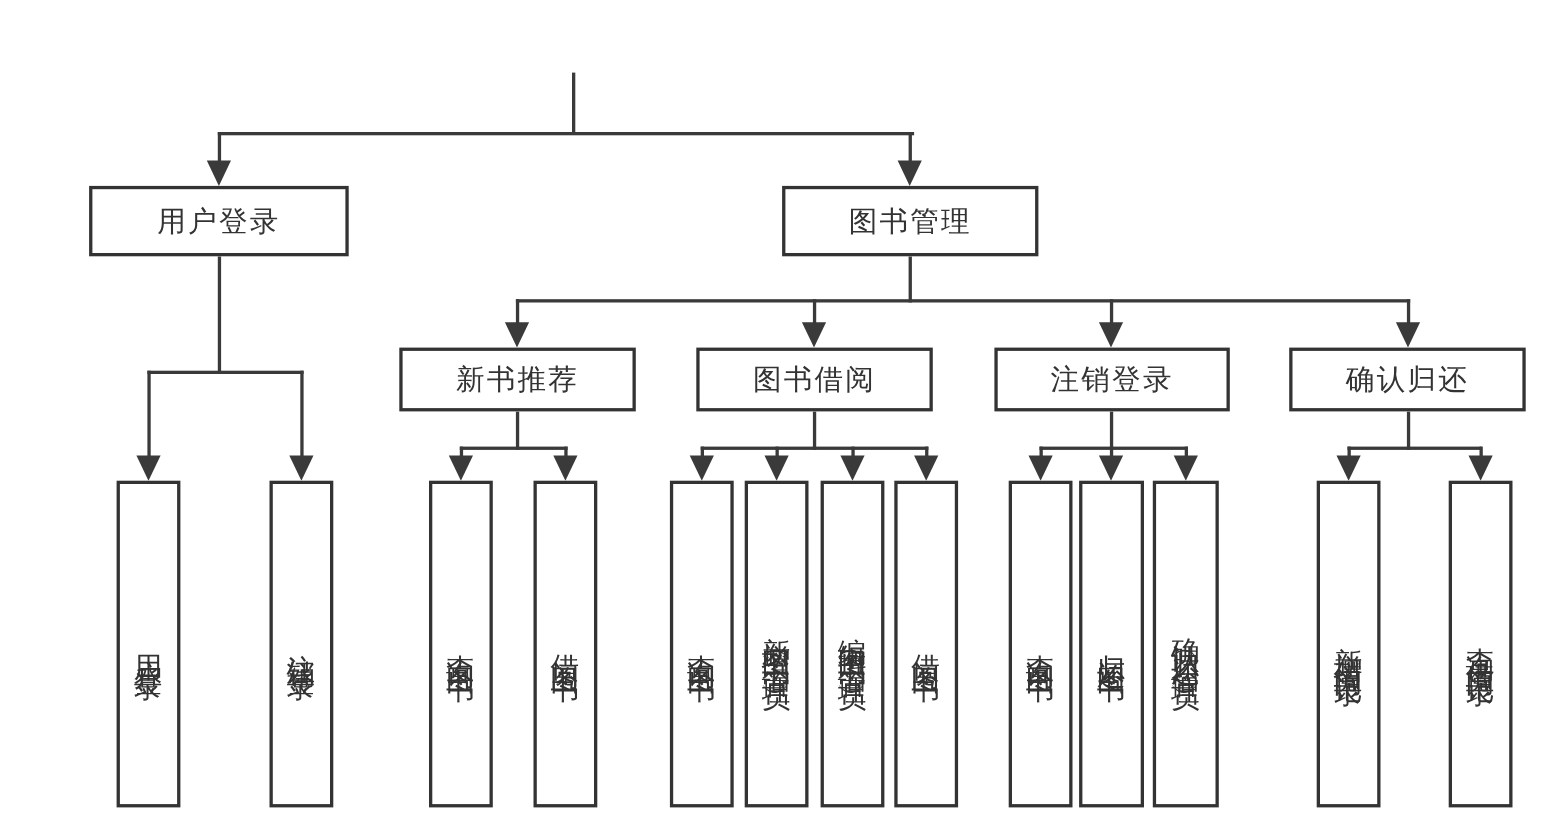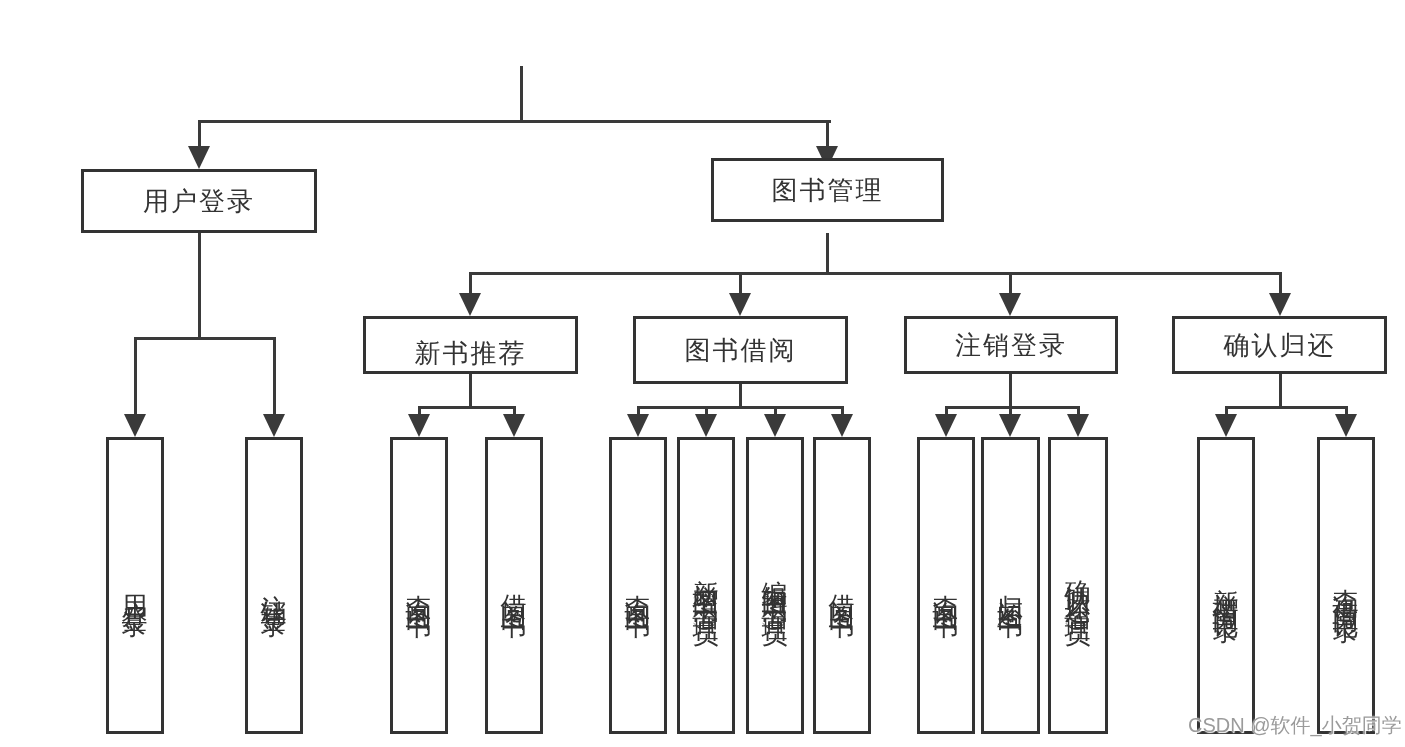--- a/index.html
+++ b/index.html
@@ -93,28 +93,28 @@
   <div class="hl" style="left:1225px;top:406px;width:122px;"></div>
   <div class="vl" style="left:1225px;top:406px;height:12px;"></div>
   <div class="arr" style="left:1215px;top:414px;"></div>
   <div class="vl" style="left:1345px;top:406px;height:12px;"></div>
   <div class="arr" style="left:1335px;top:414px;"></div>
 
 
   <div class="box" style="left:81px;top:169px;width:236px;height:64px;">
     <span class="lbl">用户登录</span>
   </div>
-  <div class="box" style="left:711px;top:158px;width:233px;height:64px;justify-content:center;">
+  <div class="box" style="left:711px;top:169px;width:233px;height:64px;justify-content:center;">
     <span class="lbl">图书管理</span>
   </div>
 
-  <div class="box" style="left:363px;top:316px;width:215px;height:58px;align-items:flex-end;">
+  <div class="box" style="left:363px;top:316px;width:215px;height:58px;">
     <span class="lbl">新书推荐</span>
   </div>
-  <div class="box" style="left:633px;top:316px;width:215px;height:68px;">
+  <div class="box" style="left:633px;top:316px;width:215px;height:58px;">
     <span class="lbl">图书借阅</span>
   </div>
   <div class="box" style="left:904px;top:316px;width:214px;height:58px;">
     <span class="lbl">注销登录</span>
   </div>
   <div class="box" style="left:1172px;top:316px;width:215px;height:58px;">
     <span class="lbl">确认归还</span>
   </div>
 
   <div class="box v" style="left:106px;top:437px;width:58px;height:297px;">
@@ -154,15 +154,14 @@
     <span class="lbl">确认归还（管理员）</span>
   </div>
 
   <div class="box v" style="left:1197px;top:437px;width:58px;height:297px;">
     <span class="lbl">新增借阅记录</span>
   </div>
   <div class="box v" style="left:1317px;top:437px;width:58px;height:297px;">
     <span class="lbl">查询借阅记录</span>
   </div>
 
-  <div class="watermark">CSDN @软件_小贺同学</div>
 
 </div>
 
 </body></html>

